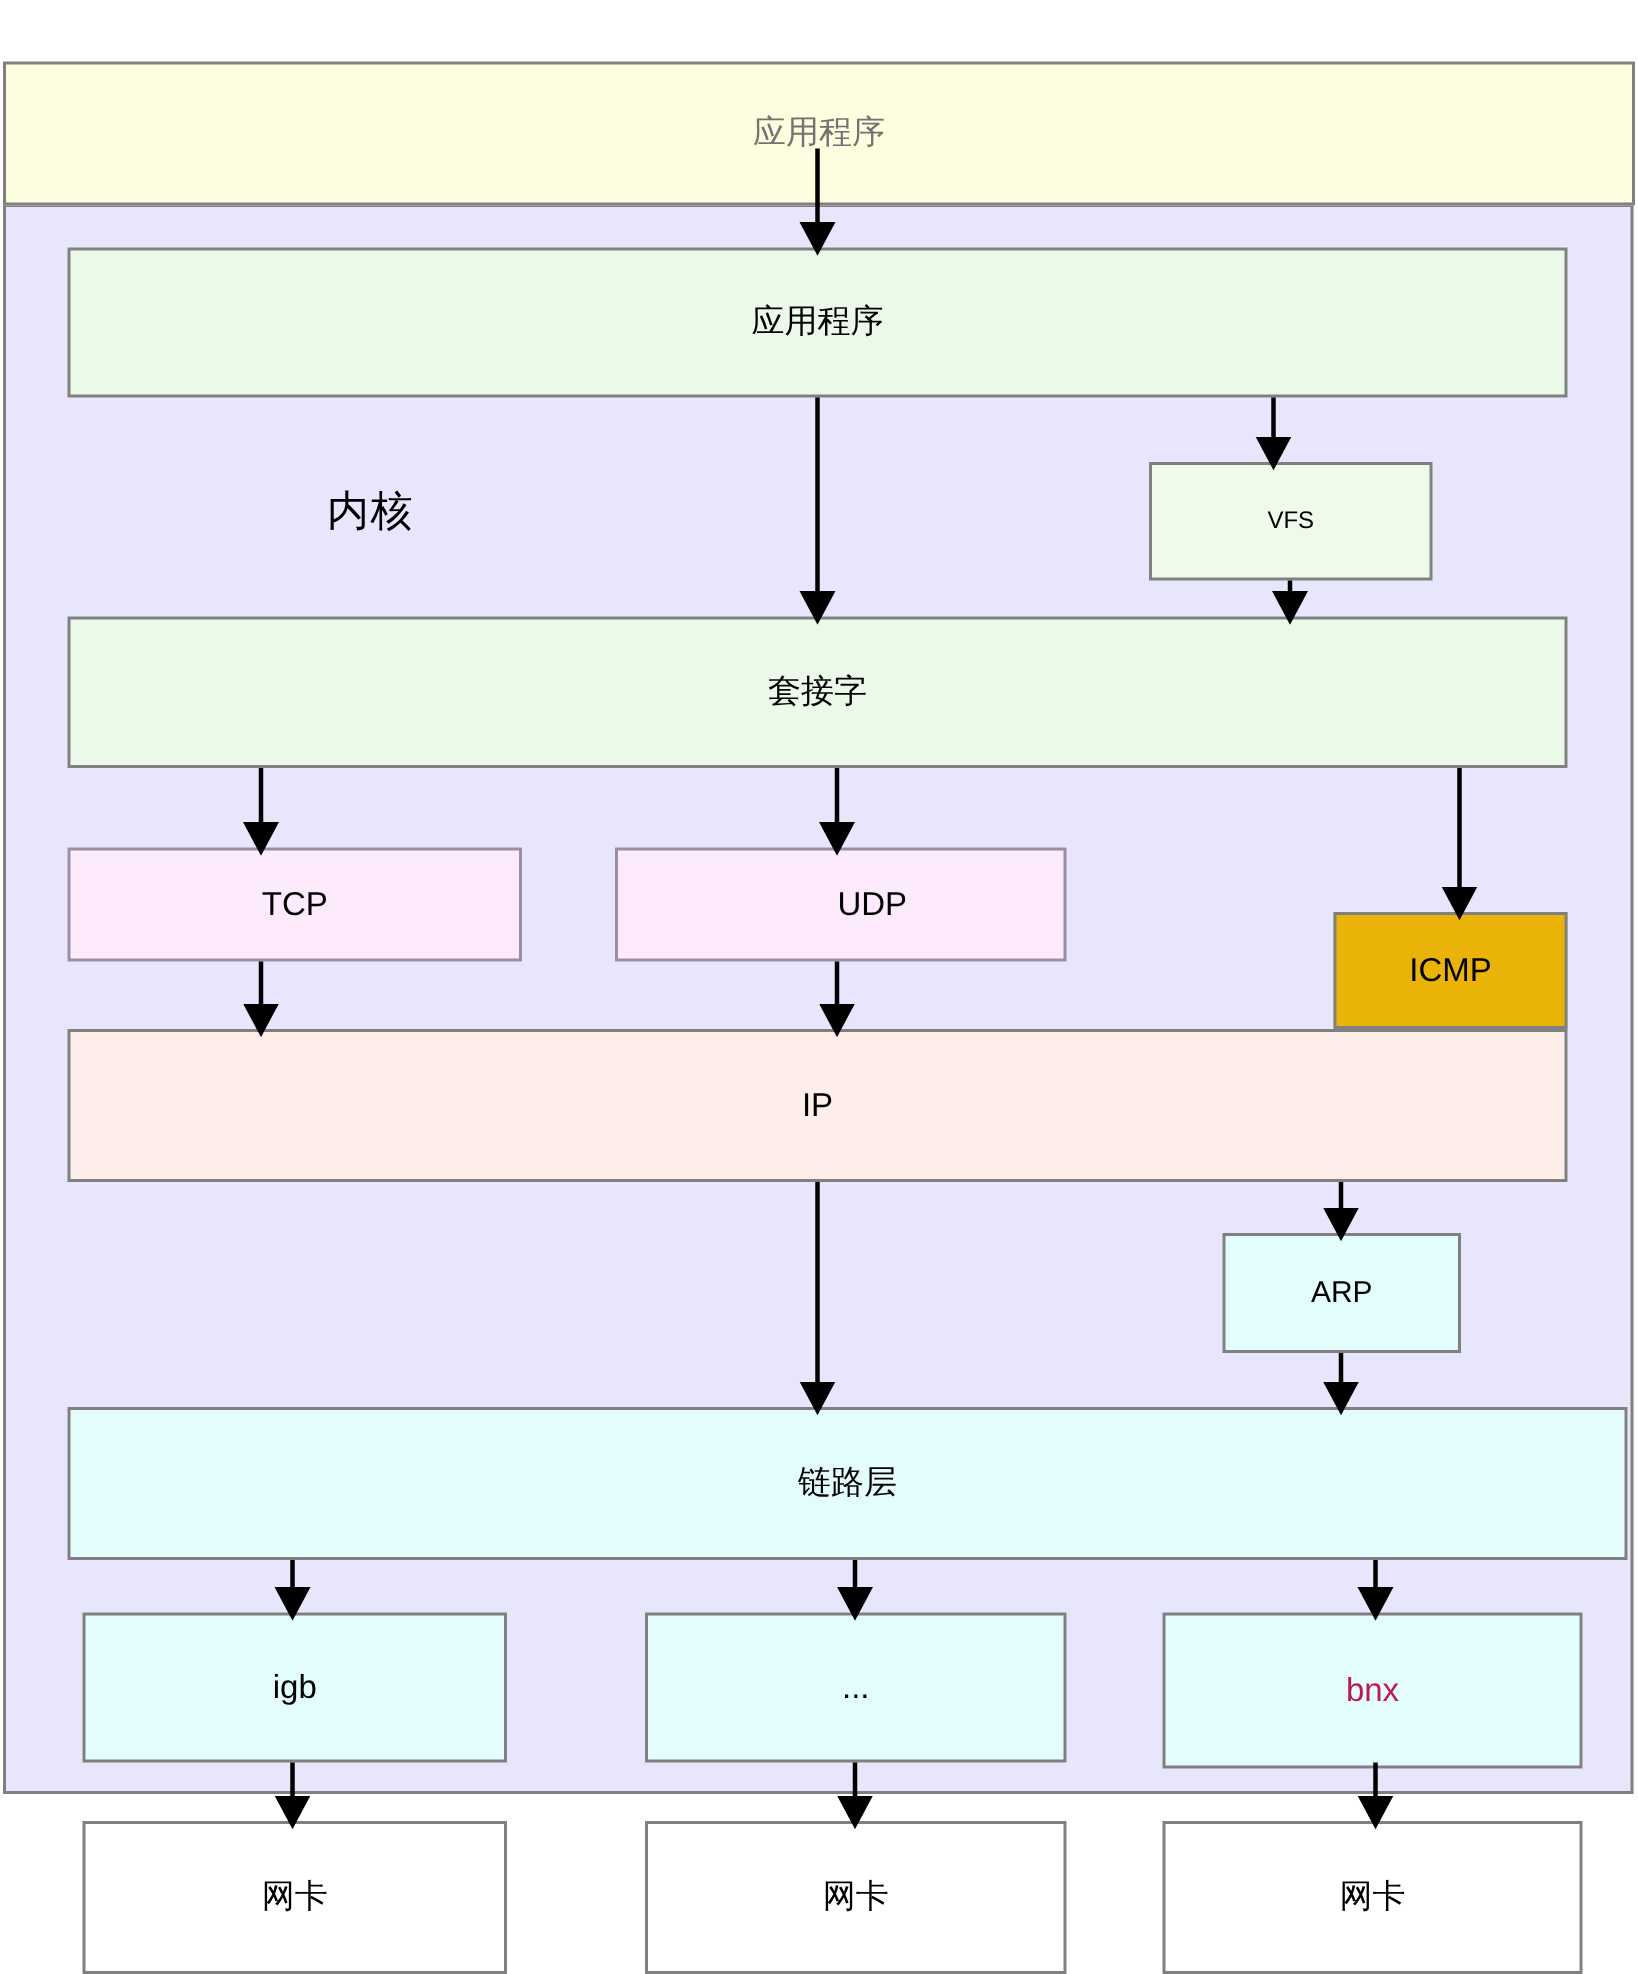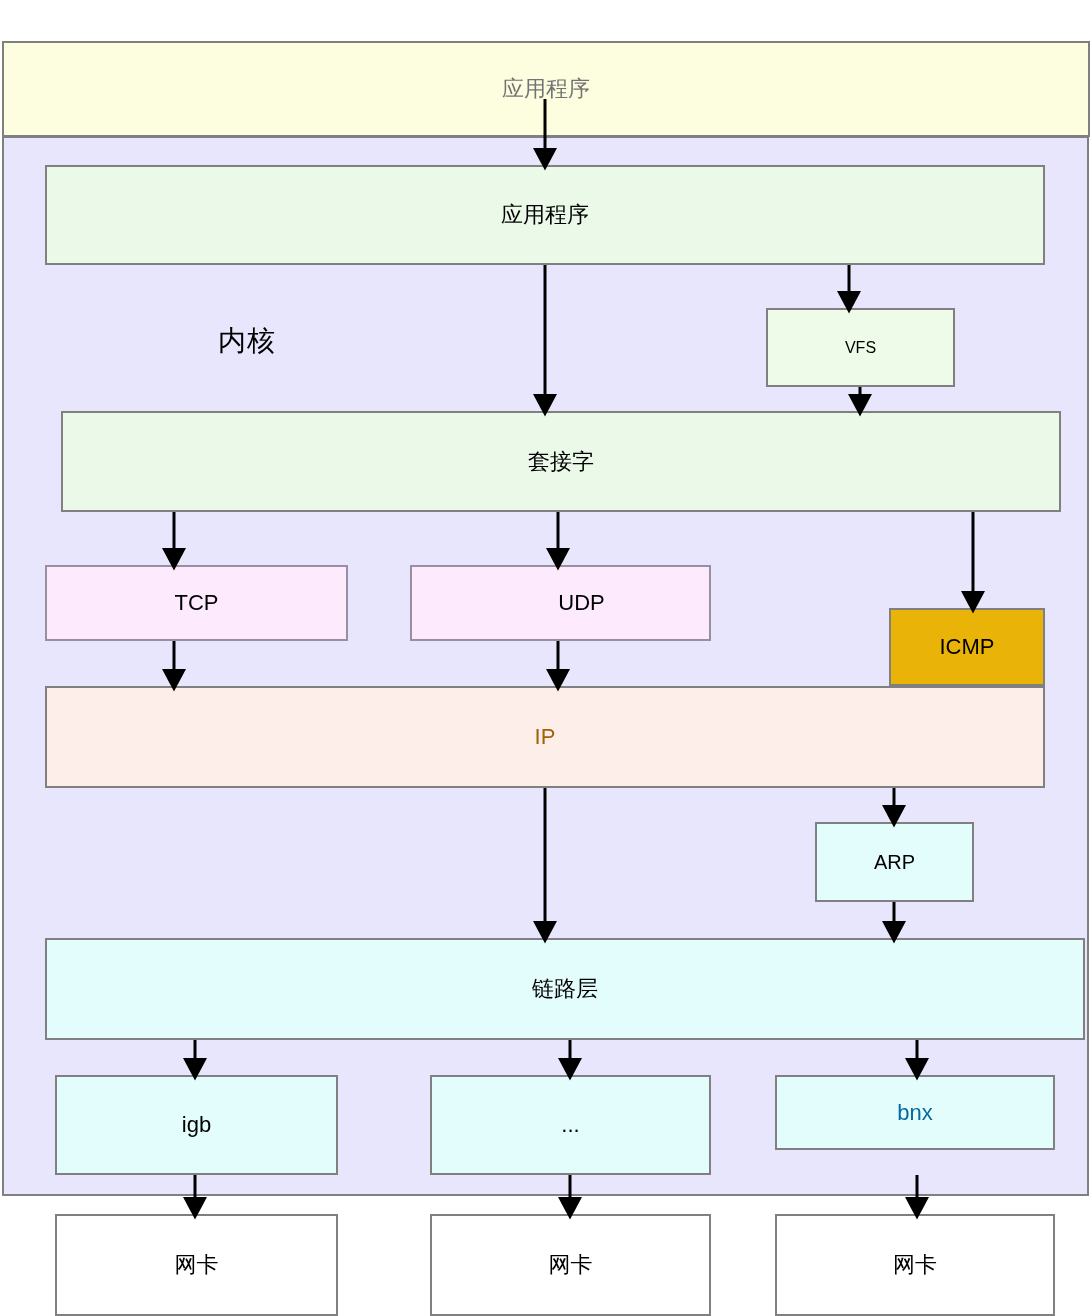--- a/index.html
+++ b/index.html
@@ -52,26 +52,26 @@
         <line x1="195" y1="1175" x2="195" y2="1212" stroke="#000000" stroke-width="3" marker-end="url(#arrow)"></line>
         <line x1="570" y1="1175" x2="570" y2="1212" stroke="#000000" stroke-width="3" marker-end="url(#arrow)"></line>
         <line x1="917" y1="1175" x2="917" y2="1212" stroke="#000000" stroke-width="3" marker-end="url(#arrow)"></line>
       </g>
   </svg>
 <div class="node zone" style="left: 2px; top: 136px; width: 1087px; height: 1060px; background: rgb(232, 230, 252); border-color: rgb(128, 128, 128);"></div>
     <div class="zone-label cjk" style="left: 218px; top: 322px;">内核</div>
     <div class="node cjk" style="left: 2px; top: 3px; width: 1088px; height: 96px; background: rgb(253, 253, 224); border-color: rgb(128, 128, 128); font-size: 22px; color: #737373; margin-top: 38px;">应用程序</div>
     <div class="node cjk" style="left: 45px; top: 165px; width: 1000px; height: 100px; background: rgb(234, 249, 232); border-color: rgb(128, 128, 128); font-size: 22px; color: rgb(0, 0, 0);">应用程序</div>
     <div class="node" style="left: 766px; top: 308px; width: 189px; height: 79px; background: rgb(238, 251, 232); border-color: rgb(128, 128, 128); font-size: 16px; color: rgb(0, 0, 0);">VFS</div>
-    <div class="node cjk" style="left: 45px; top: 411px; width: 1000px; height: 101px; background: rgb(234, 249, 232); border-color: rgb(128, 128, 128); font-size: 22px; color: rgb(0, 0, 0); margin-left: 16px;">套接字</div>
+    <div class="node cjk" style="left: 45px; top: 411px; width: 1000px; height: 101px; background: rgb(234, 249, 232); border-color: rgb(128, 128, 128); font-size: 22px; color: rgb(0, 0, 0);">套接字</div>
     <div class="node" style="left: 45px; top: 565px; width: 303px; height: 76px; background: rgb(253, 234, 253); border-color: rgb(154, 143, 160); font-size: 22px; color: rgb(0, 0, 0);">TCP</div>
     <div class="node" style="left: 410px; top: 565px; width: 301px; height: 76px; background: rgb(253, 234, 253); border-color: rgb(154, 143, 160); font-size: 22px; color: rgb(0, 0, 0); padding-left: 42px;">UDP</div>
     <div class="node" style="left: 889px; top: 608px; width: 156px; height: 78px; background: #eab308; border-color: rgb(128, 128, 128); font-size: 22px; color: rgb(0, 0, 0);">ICMP</div>
-    <div class="node" style="left: 45px; top: 686px; width: 1000px; height: 102px; background: rgb(253, 238, 234); border-color: rgb(128, 128, 128); font-size: 22px; color: #a16207;">IP</div>
+    <div class="node" style="left: 45px; top: 686px; width: 1000px; height: 102px; background: rgb(253, 238, 234); border-color: rgb(128, 128, 128); font-size: 22px; color: #000000;">IP</div>
     <div class="node" style="left: 815px; top: 822px; width: 159px; height: 80px; background: rgb(227, 253, 253); border-color: rgb(128, 128, 128); font-size: 20px; color: rgb(0, 0, 0);">ARP</div>
     <div class="node cjk" style="left: 45px; top: 938px; width: 1040px; height: 102px; background: rgb(227, 253, 253); border-color: rgb(128, 128, 128); font-size: 22px; color: rgb(0, 0, 0);">链路层</div>
     <div class="node" style="left: 55px; top: 1075px; width: 283px; height: 100px; background: rgb(227, 253, 253); border-color: rgb(128, 128, 128); font-size: 22px; color: rgb(0, 0, 0);">igb</div>
     <div class="node" style="left: 430px; top: 1075px; width: 281px; height: 100px; background: rgb(227, 253, 253); border-color: rgb(128, 128, 128); font-size: 22px; color: rgb(0, 0, 0);">...</div>
-    <div class="node" style="left: 775px; top: 1075px; width: 280px; height: 75px; background: rgb(227, 253, 253); border-color: rgb(128, 128, 128); font-size: 22px; color: #0369a1;">bnx</div>
+    <div class="node" style="left: 775px; top: 1075px; width: 280px; height: 104px; background: rgb(227, 253, 253); border-color: rgb(128, 128, 128); font-size: 22px; color: #be185d;">bnx</div>
     <div class="node cjk" style="left: 55px; top: 1214px; width: 283px; height: 102px; background: rgb(255, 255, 255); border-color: rgb(128, 128, 128); font-size: 22px; color: rgb(0, 0, 0);">网卡</div>
     <div class="node cjk" style="left: 430px; top: 1214px; width: 281px; height: 102px; background: rgb(255, 255, 255); border-color: rgb(128, 128, 128); font-size: 22px; color: rgb(0, 0, 0);">网卡</div>
     <div class="node cjk" style="left: 775px; top: 1214px; width: 280px; height: 102px; background: rgb(255, 255, 255); border-color: rgb(128, 128, 128); font-size: 22px; color: rgb(0, 0, 0);">网卡</div>
   </div>
 
 </body></html>

